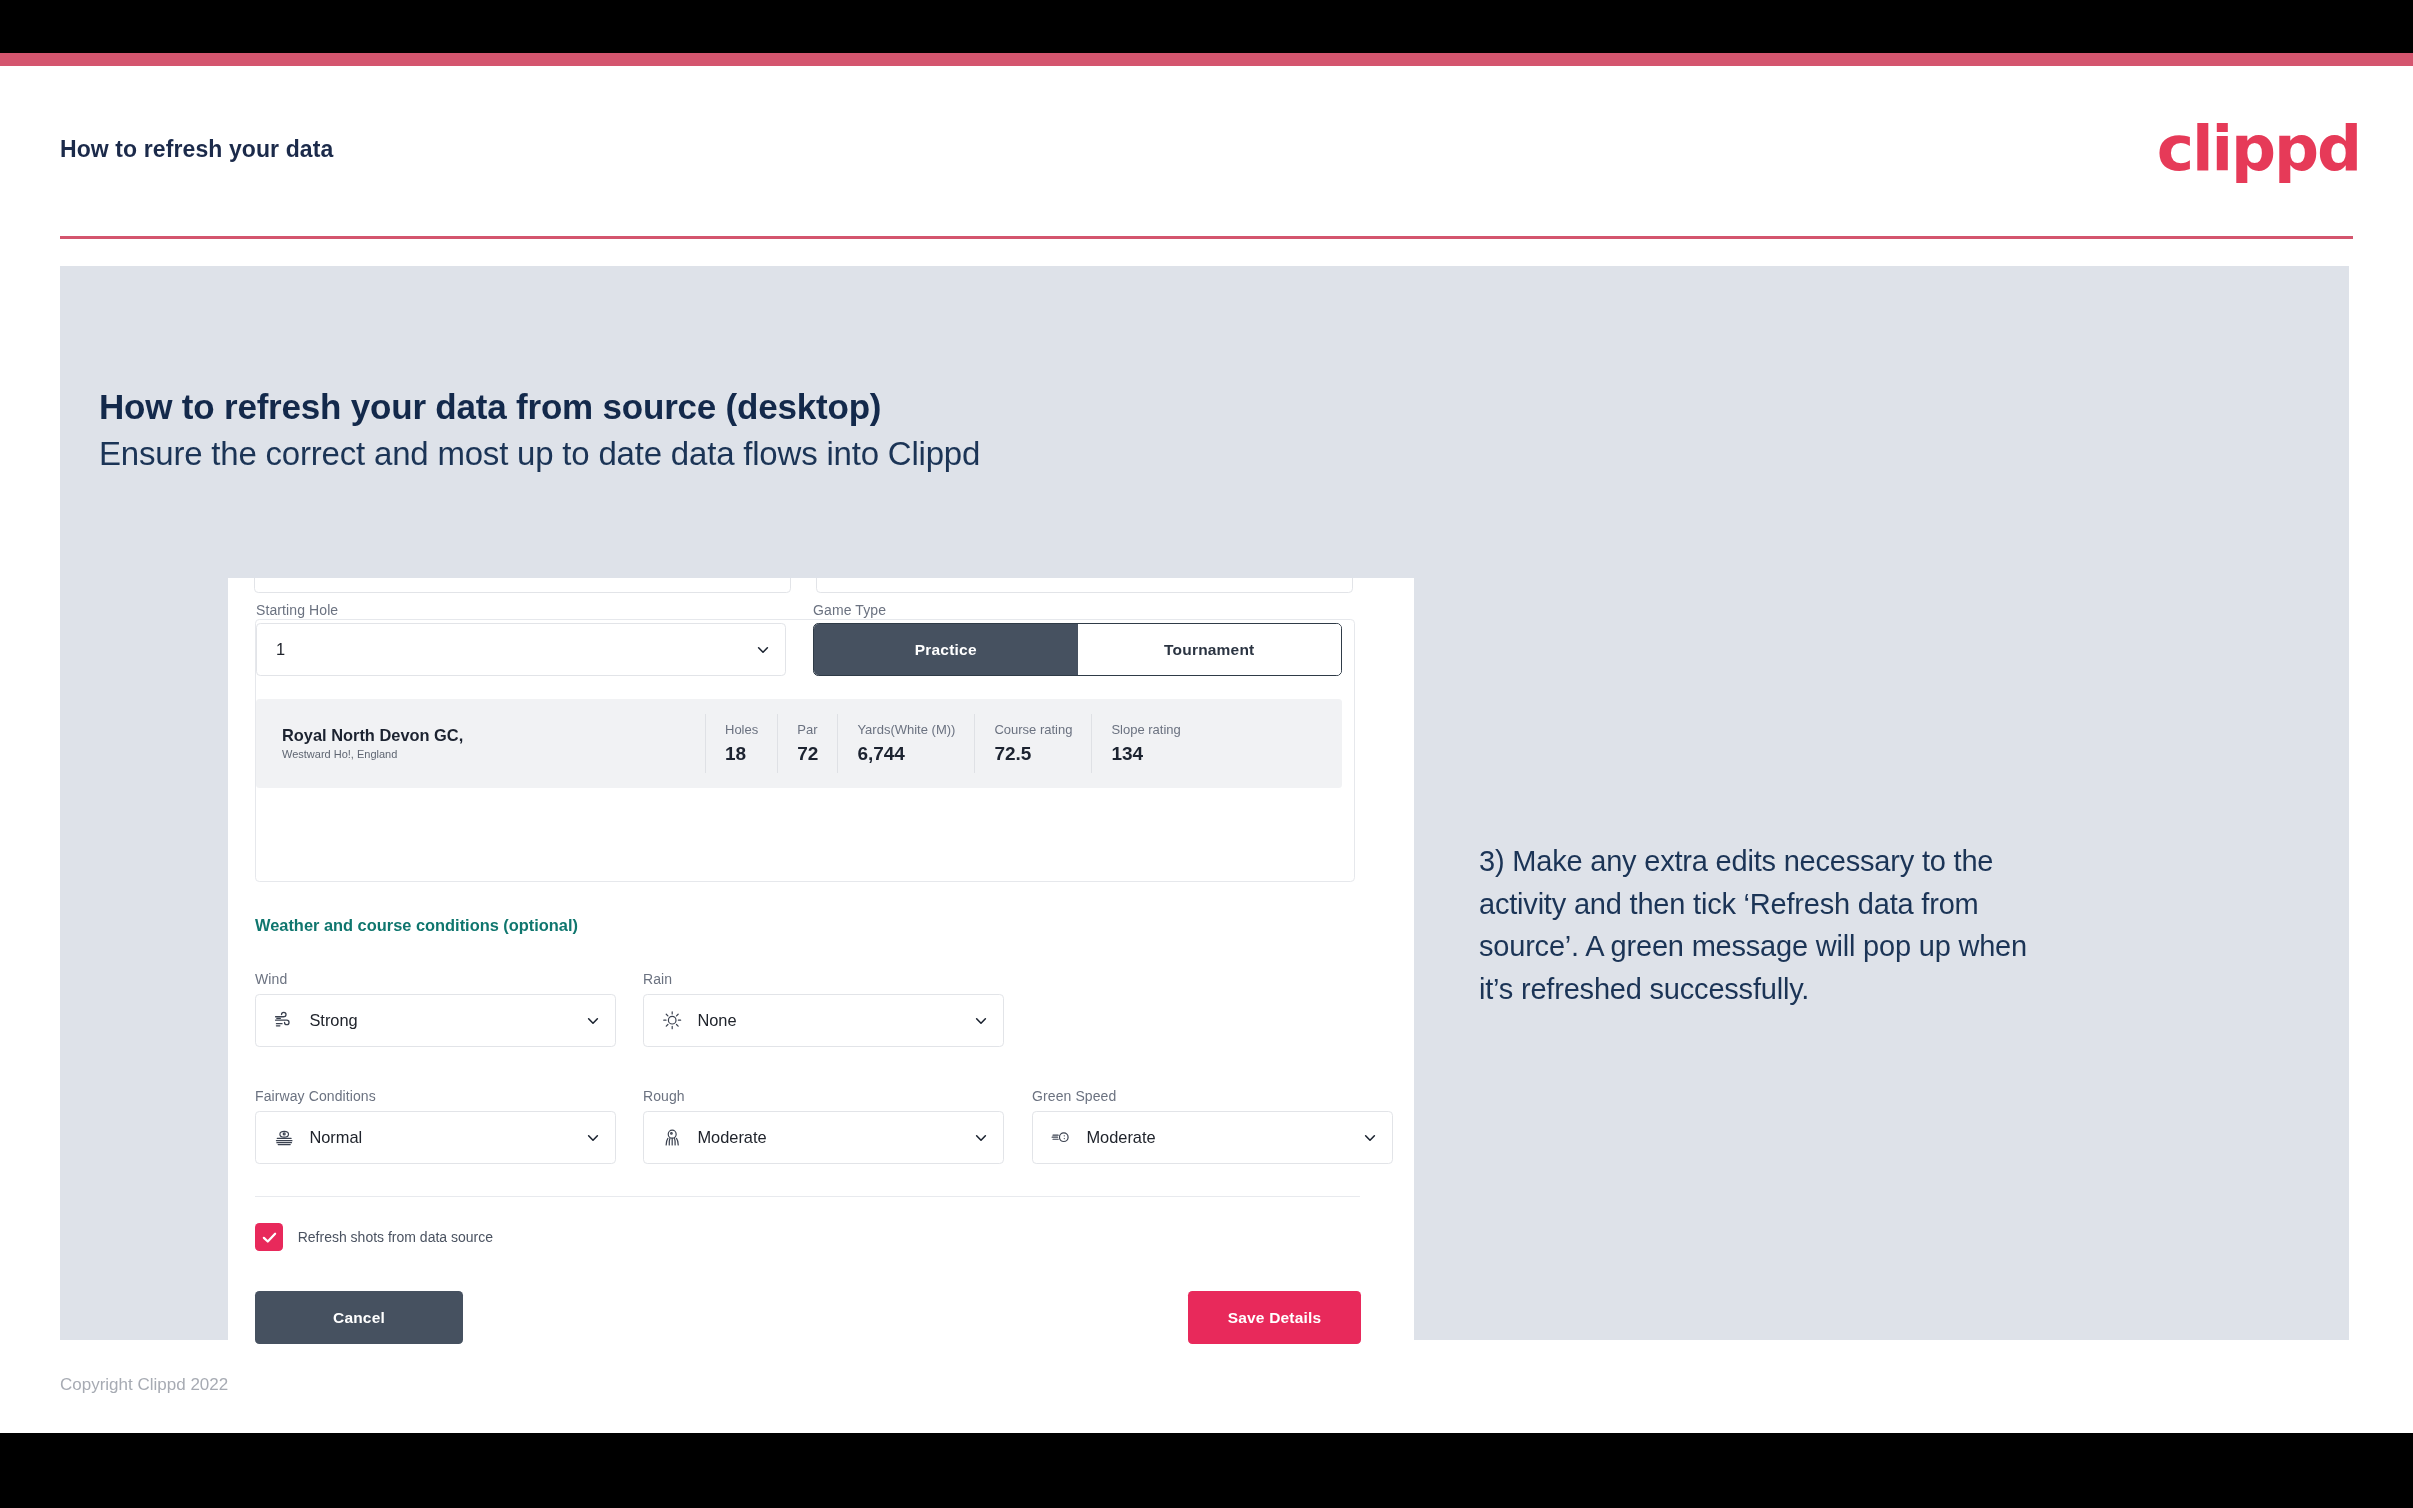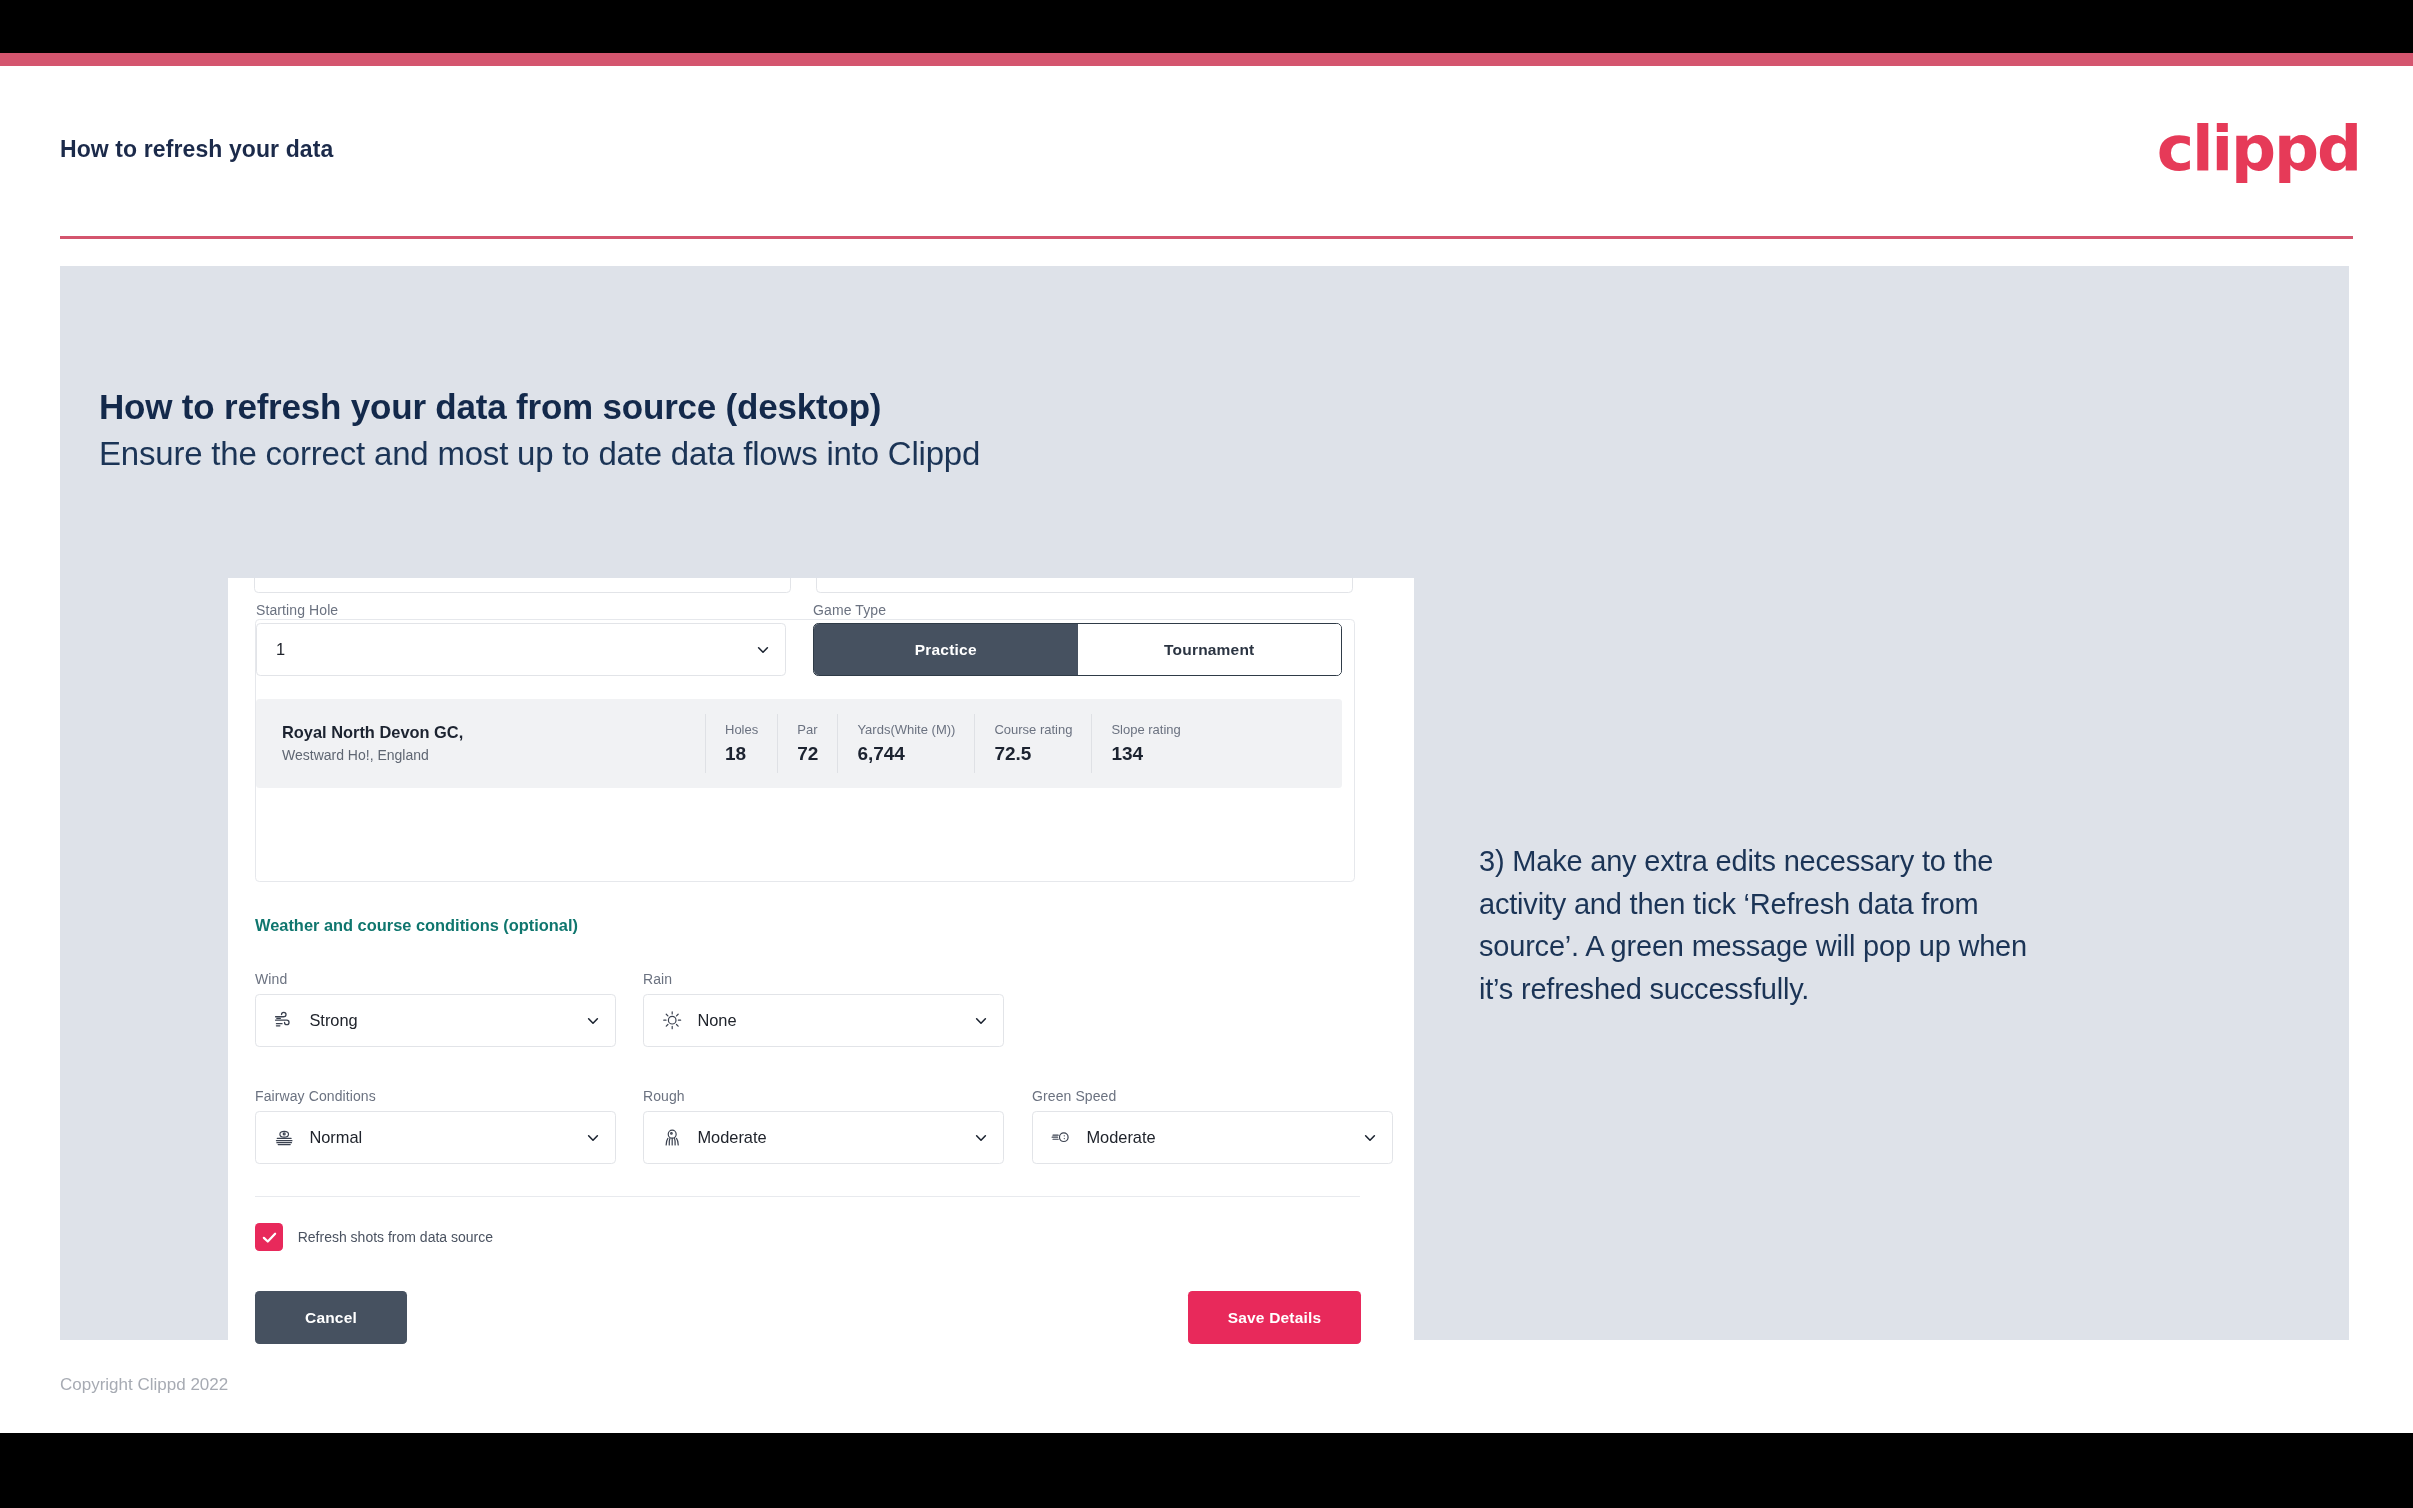--- a/index.html
+++ b/index.html
@@ -112,21 +112,21 @@
   .toggle-seg.active { background:#465160; color:#ffffff; }
   .toggle-seg.inactive { background:#ffffff; color:#2b3442; }
 
   
   .course-strip {
     position:absolute; left:28px; top:121px; width:1086px; height:89px;
     background:#f1f2f4; border-radius:3.5px; display:flex; align-items:center;
   }
   .course-name-wrap { padding-left:26px; width:449px; }
   .course-name { font-size:16.4px; font-weight:700; color:#1c2330; line-height:1.45; }
-  .course-loc  { font-size:14px; font-weight:400; color:#5f6672; line-height:1.45; }
+  .course-loc  { font-size:11px; font-weight:400; color:#5f6672; line-height:1.45; }
   .stat {
     border-left:0.9px solid #dfe1e5; height:59px;
     display:flex; flex-direction:column; justify-content:center; align-items:flex-start;
     padding-left:19px; padding-right:19px;
   }
   .stat-label { font-size:13px; color:#6b7280; margin-bottom:6px; white-space:nowrap; }
   .stat-value { font-size:19px; font-weight:700; color:#1c2330; }
 
   
   .section-heading {
@@ -162,21 +162,21 @@
   }
   .checkbox svg { display:block; }
   .checkbox-label { font-size:14px; color:#4a5260; padding-left:14.7px; }
 
   
   .btn {
     position:absolute; border:none; border-radius:4.3px; cursor:pointer;
     font-size:15.5px; font-weight:700; color:#fff; letter-spacing:0.2px;
     font-family:"Liberation Sans", sans-serif;
   }
-  #cancel-button { left:27px;  top:713px; width:152px; height:53px; background:#465160; }
+  #cancel-button { left:27px;  top:713px; width:208px; height:53px; background:#465160; }
   #save-button   { left:960px; top:713px; width:173px; height:53px; background:#e8295b; }
 
   
   .instruction {
     position:absolute; left:1419px; top:574px; width:552px;
     font-size:29px; line-height:1.47; color:#1b3456; letter-spacing:-0.2px;
   }
 
   
   .footer {

